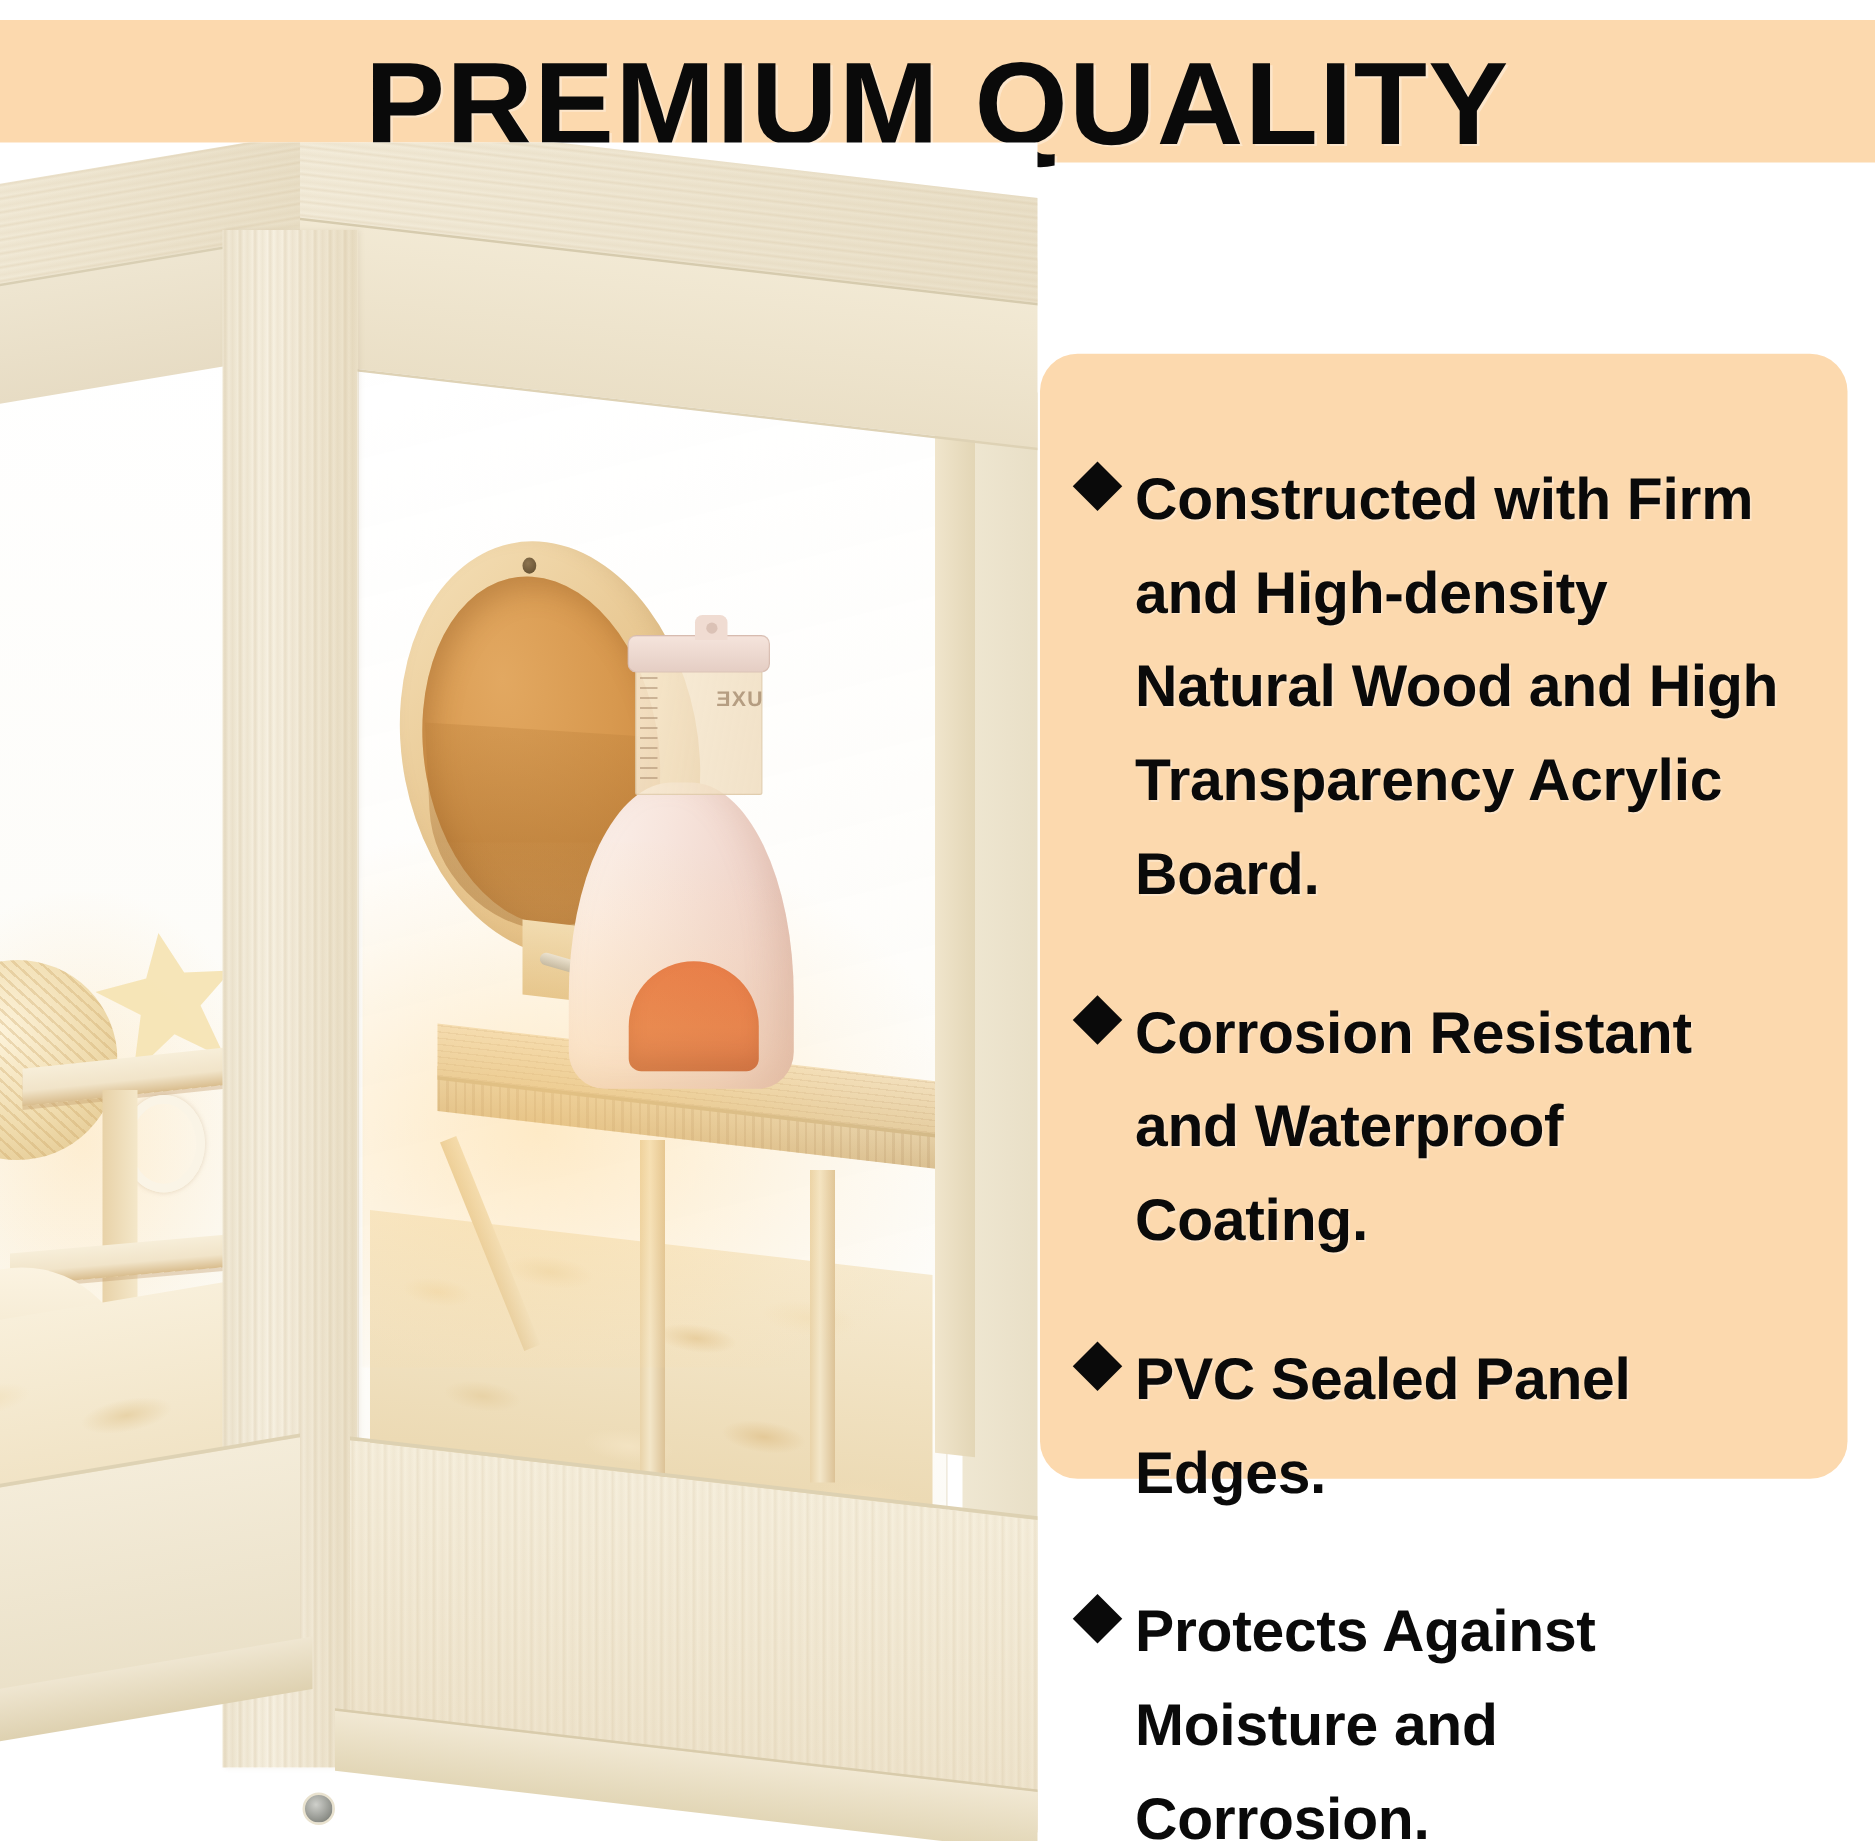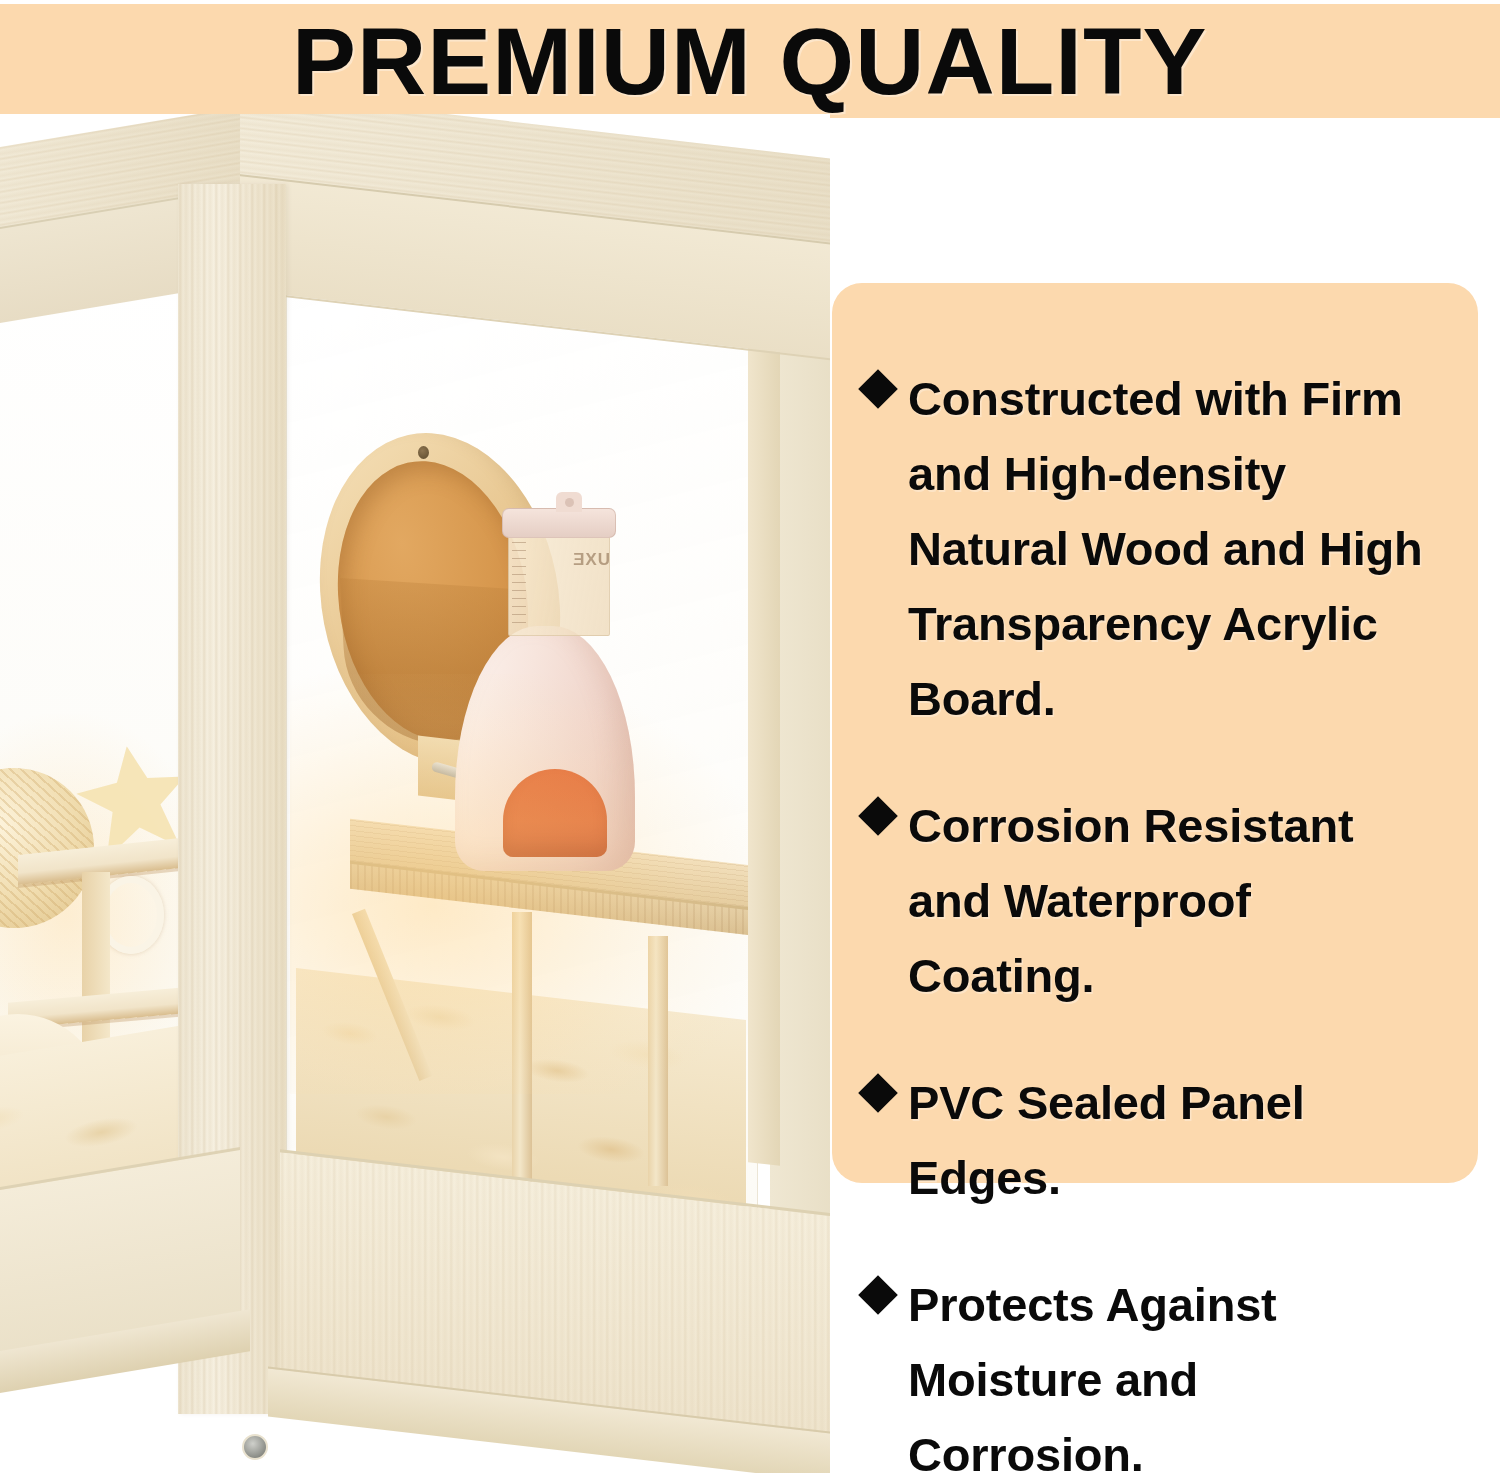--- a/index.html
+++ b/index.html
@@ -12,26 +12,26 @@
     height: 1473px;
     position: relative;
     overflow: hidden;
     font-family: "Liberation Sans", sans-serif;
   }
 
   
   #header-banner {
     position: absolute;
     left: 0;
-    top: 4px;
+    top: 16px;
     width: 1500px;
     height: 114px;
     background: #fcd9ae;
     display: flex;
-    align-items: center;
+    align-items: flex-end;
     justify-content: center;
   }
   #header-title {
     font-family: "Liberation Sans Narrow", "Liberation Sans", sans-serif;
     font-weight: bold;
     font-size: 94px;
     line-height: 94px;
     letter-spacing: 1px;
     color: #0a0a0a;
     transform: scaleX(1.02);

